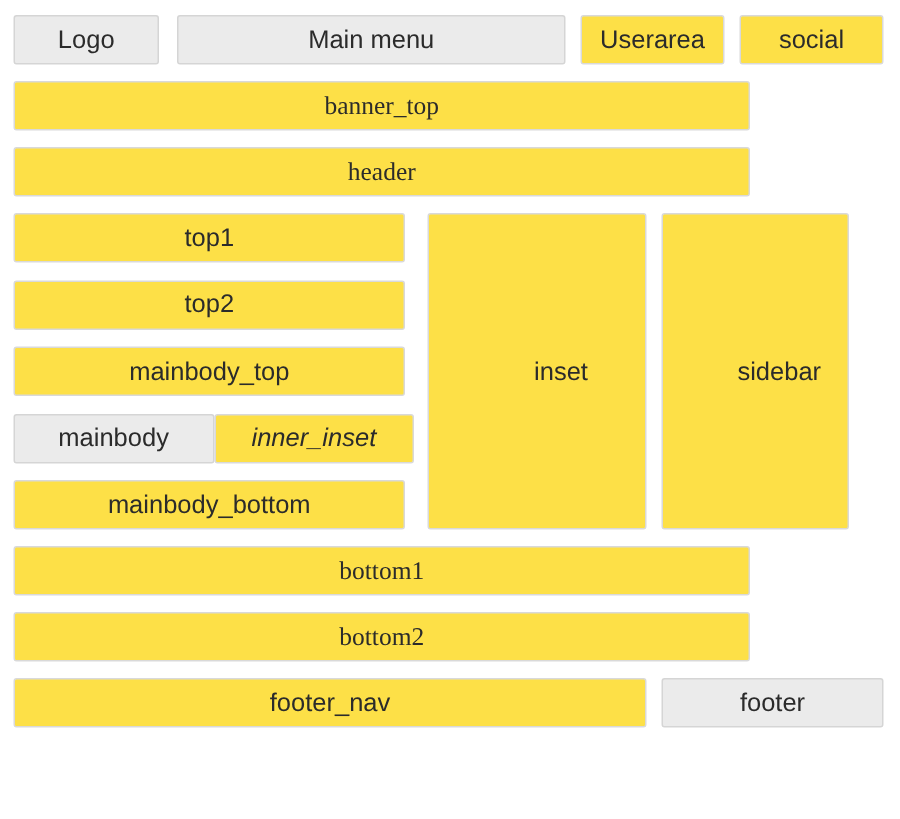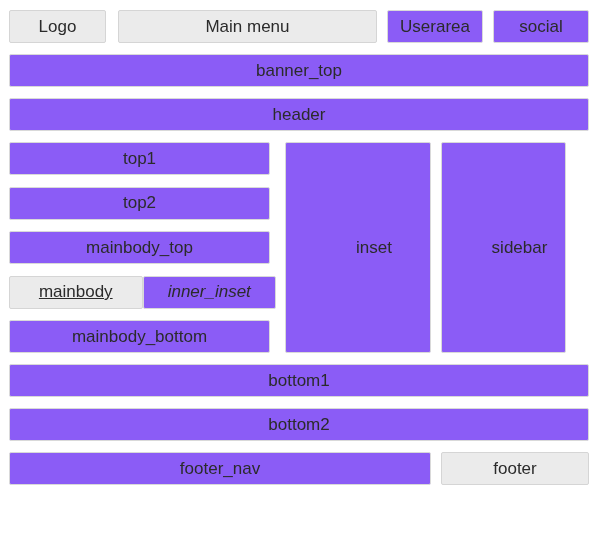--- a/index.html
+++ b/index.html
@@ -10,48 +10,48 @@
     background:var(--bg,#ffffff);
     box-sizing:border-box;
     padding:10px 11px 0 9px;
     overflow:hidden;
   }
   .row{display:flex;margin-bottom:11px;}
   .box{
     box-sizing:border-box;
     height:33px;
     border:1px solid var(--border,#d9d9d9);
-    background:#8b5cf6;
+    background:#fde047;
     border-radius:2px;
     display:flex;align-items:center;justify-content:center;
     font-size:17px;
     color:var(--text,#2b2b2b);
     white-space:nowrap;
     overflow:hidden;
   }
   .box.gray{background:var(--fill,#ebebeb);border-color:var(--border-gray,#d5d5d5);}
   
   .w-logo{width:97px;margin-right:12px;}
   .w-menu{width:259px;margin-right:10px;}
   .w-user{width:96px;margin-right:10px;}
   .w-social{width:96px;}
   
-  .w-full{width:580px;}
+  .w-full{width:491px;font-family:Liberation Serif, serif;}
   
   .w-wide{width:422px;margin-right:10px;}
   .w-narrow{width:148px;}
   
   .main{display:flex;align-items:stretch;height:211px;margin-bottom:11px;}
   .main-left{
     width:267px;margin-right:9px;
     display:flex;flex-direction:column;justify-content:space-between;
   }
   .main-left .box{width:261px;}
   .split{display:flex;justify-content:space-between;width:267px;}
-  .w-mainbody{width:130px;text-decoration:underline;}
+  .w-mainbody{width:130px;}
   .w-innerinset{width:124px;font-style:italic;}
   .col{height:auto;padding-left:32px;}
   .w-inset{width:146px;margin-right:10px;}
   .w-sidebar{width:125px;}
 </style>
 </head>
 <body>
 
 <div class="canvas">
 

